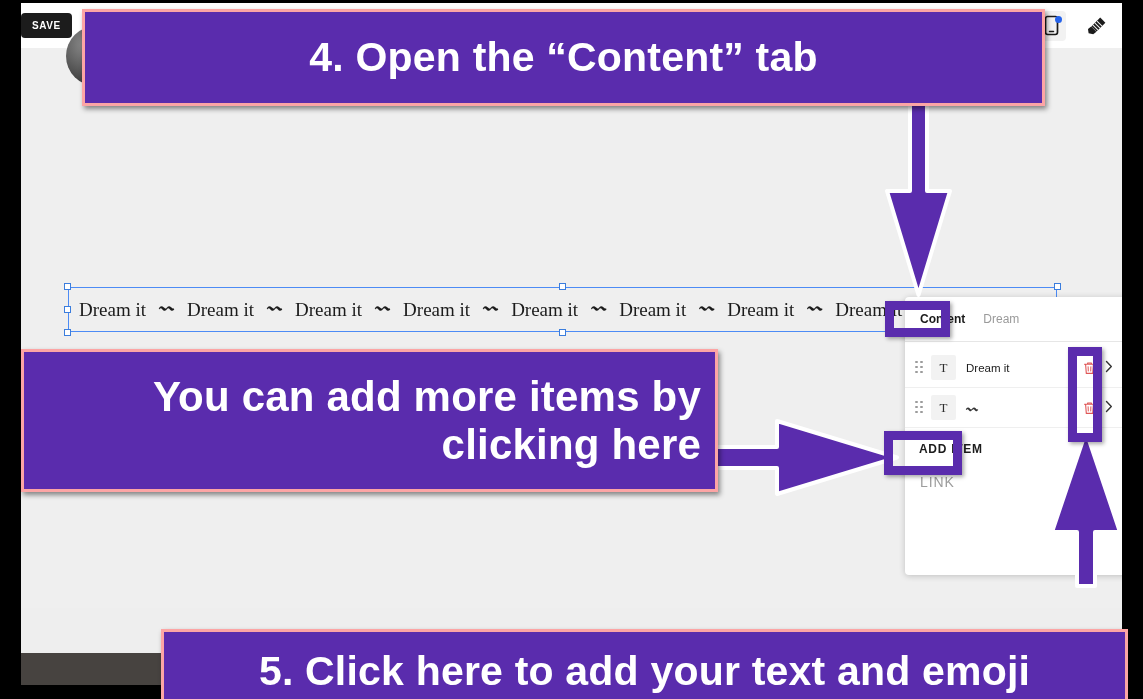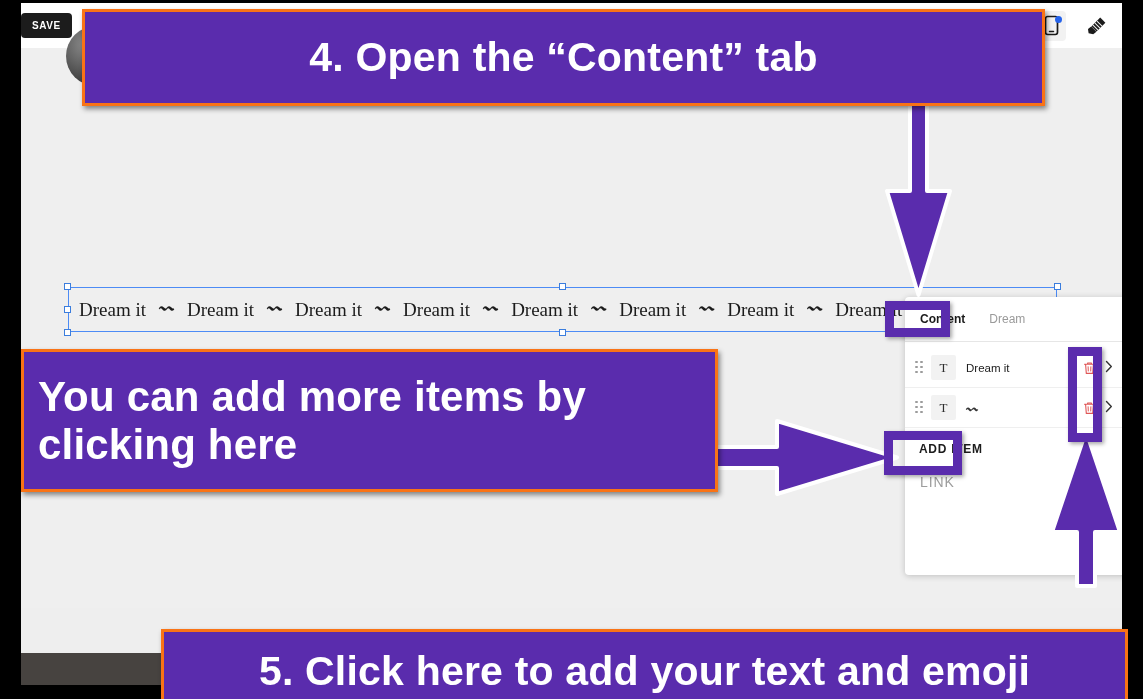--- a/index.html
+++ b/index.html
@@ -115,21 +115,21 @@
     position: absolute; left: 884px; top: 294px;
     width: 223px; height: 278px;
     background: #ffffff;
     border-radius: 4px 0 0 4px;
     box-shadow: 0 1px 6px rgba(0,0,0,.20);
     overflow: hidden;
   }
   .panel-tabs {
     position: relative; height: 45px;
     border-bottom: 1px solid #e6e6e6;
-    display: flex; align-items: center; padding-left: 15px; gap: 24px;
+    display: flex; align-items: center; padding-left: 15px; gap: 18px;
   }
   .panel-tab { font-size: 12px; color: #9a9a9a; cursor: pointer; }
   .panel-tab.sel { color: #1a1a1a; font-weight: bold; }
 
   .panel-list { padding-top: 6px; }
   .prow {
     display: flex; align-items: center; height: 40px;
     padding: 0 8px 0 10px;
     border-bottom: 1px solid #efefef;
   }
@@ -162,24 +162,24 @@
     border: 1px solid #e4e4e4; border-radius: 3px;
     display: flex; align-items: center; justify-content: center;
     font-size: 10.5px; font-weight: bold; letter-spacing: .7px; color: #1c1c1c;
     cursor: pointer;
   }
 
   
   .ann-box {
     position: absolute;
     background: #5a2cad;
-    border: 3px solid #f97316;
+    border: 3px solid #fca5a5;
     box-shadow: 2px 3px 5px rgba(0,0,0,.45);
     display: flex; align-items: center; justify-content: center;
-    color: #ffffff; text-align: left;
+    color: #ffffff; text-align: right;
     font-family: "Liberation Sans", sans-serif;
     font-weight: bold;
     letter-spacing: .2px;
     line-height: 1.12;
   }
   #ann-step4 { left: 82px; top: 9px; width: 963px; height: 97px; font-size: 41px; }
   #ann-additems { left: 21px; top: 349px; width: 697px; height: 143px; font-size: 42px; padding: 0 14px; }
   #ann-step5 { left: 161px; top: 581px; width: 967px; height: 85px; font-size: 41px; margin-top: 48px; }
 
   

